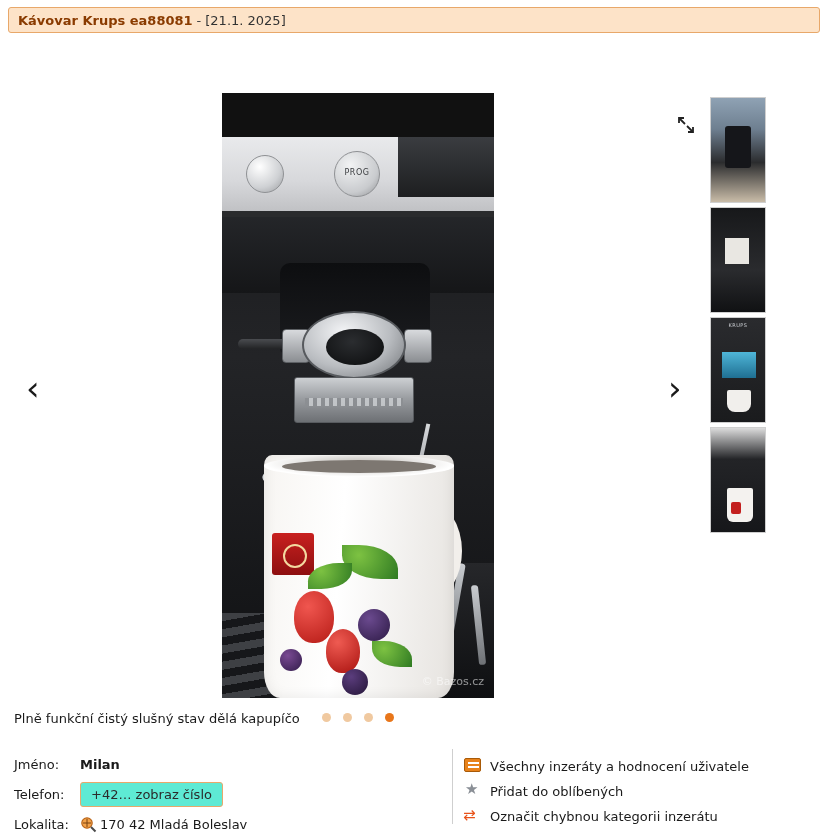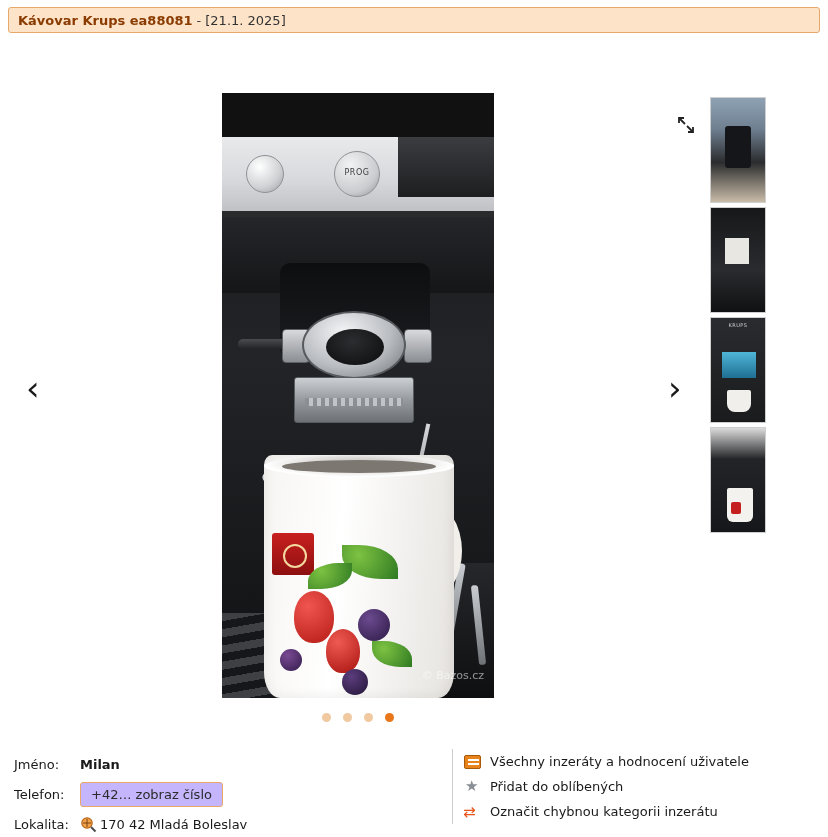--- a/index.html
+++ b/index.html
@@ -192,21 +192,21 @@
   }
   .tray2 {
     position: absolute; right: 0; top: 470px; width: 86px; height: 135px;
     background: linear-gradient(180deg,#26272a,#0e0f11);
   }
   .rod { position: absolute; background: linear-gradient(180deg,#c9ccd0,#6e7175); border-radius: 3px; }
   .r1 { right: 36px; top: 470px; width: 7px; height: 90px; transform: rotate(10deg); }
   .r2 { right: 12px; top: 492px; width: 7px; height: 80px; transform: rotate(-6deg); }
   .r3 { right: 58px; top: 500px; width: 6px; height: 70px; transform: rotate(14deg); }
   .wm {
-    position: absolute; right: 10px; bottom: 16px;
+    position: absolute; right: 10px; bottom: 10px;
     font-size: 11px; color: rgba(255,255,255,.55);
   }
 
   .nav-arrow {
     position: absolute; top: 330px;
     font-size: 34px; line-height: 1; color: #1a1a1a;
     cursor: pointer; user-select: none;
     font-family: "DejaVu Sans", sans-serif;
   }
   .nav-arrow.prev { left: 26px; }
@@ -248,34 +248,34 @@
     position: absolute; left: 14px; top: 704px;
     font-size: 13px; color: #1a1a1a;
   }
 
   
   .info { position: absolute; left: 14px; top: 742px; width: 420px; }
   .info .row { display: flex; align-items: center; height: 30px; }
   .info .lab { width: 66px; color: #1a1a1a; }
   .info .val { font-weight: bold; }
   .phone-btn {
-    background: #c4b5fd; border: 1px solid #e8a86a; border-radius: 3px;
+    background: #5eead4; border: 1px solid #e8a86a; border-radius: 3px;
     padding: 4px 10px; font-size: 13px; color: #2b2b2b; cursor: pointer;
   }
   .loc-ico {
     display: inline-block; width: 17px; height: 17px; margin-right: 3px;
     vertical-align: -4px;
   }
 
   
   .actions {
     position: absolute; left: 452px; top: 742px; width: 366px;
     border-left: 1px solid #cfcfcf; padding-left: 10px;
   }
-  .act { display: flex; align-items: center; height: 25px; cursor: pointer; }
+  .act { display: flex; align-items: flex-end; height: 25px; cursor: pointer; }
   .act .ic { width: 20px; height: 18px; margin-right: 7px; position: relative; flex: 0 0 20px; }
   .act .tx { color: #1a1a1a; font-size: 13px; }
 
   .ic-users { }
   .ic-users .card { position:absolute; left:1px; top:2px; width:17px; height:14px; background:#e8821a; border:1px solid #a85a08; border-radius:2px; }
   .ic-users .card:after { content:""; position:absolute; left:3px; top:3px; width:11px; height:2px; background:#fff; box-shadow:0 4px 0 #fff; }
 
   .ic-star { }
   .ic-star span {
     position:absolute; left:2px; top:1px; font-size:15px; color:#8a8f96; line-height:1;
@@ -376,20 +376,21 @@
     </div>
 
     <div class="dots">
       <div class="dot"></div>
       <div class="dot"></div>
       <div class="dot"></div>
       <div class="dot on"></div>
     </div>
   </div>
 
+  <div class="desc">Plně funkční čistý slušný stav dělá kapupíčo</div>
 
   <div class="info">
     <div class="row">
       <span class="lab">Jméno:</span>
       <span class="val">Milan</span>
     </div>
     <div class="row">
       <span class="lab">Telefon:</span>
       <span class="phone-btn">+42… zobraz číslo</span>
     </div>

